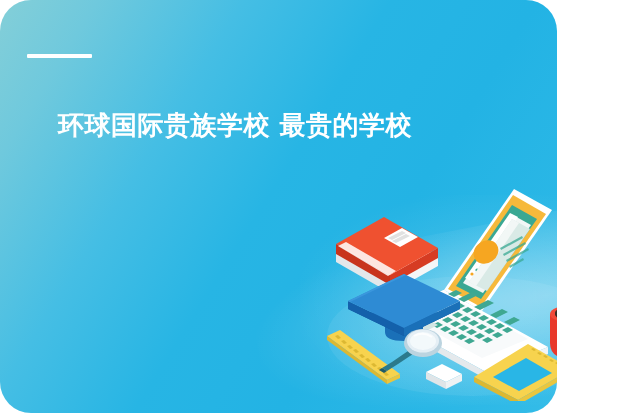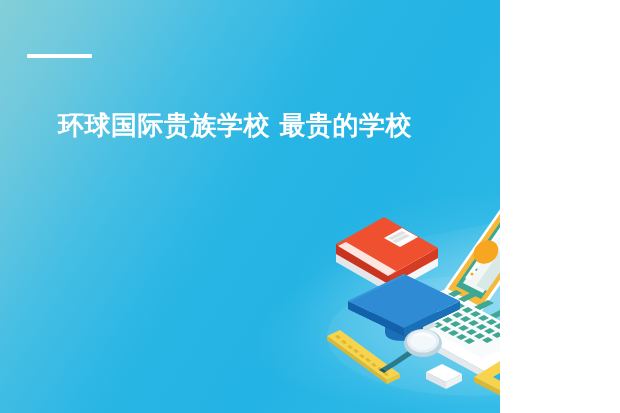--- a/index.html
+++ b/index.html
@@ -6,31 +6,32 @@
     margin: 0;
     padding: 0;
     background: #ffffff;
   }
   body {
     font-family: "Liberation Sans", "DejaVu Sans", sans-serif;
   }
 
   .banner {
     position: relative;
-    width: 500px;
+    width: 557px;
     height: 413px;
     overflow: hidden;
     background: linear-gradient(122deg,
         #84cfd8 0%,
         #6fc9dd 12%,
         #45bee4 30%,
         #27b5e4 48%,
         #23b3e4 66%,
         #2ab7e6 84%,
         #34bce8 100%);
+    border-radius: 31px;
   }
 
   
   .light-sweep {
     position: absolute;
     left: 260px;
     top: 270px;
     width: 420px;
     height: 180px;
     transform: rotate(-11deg);

